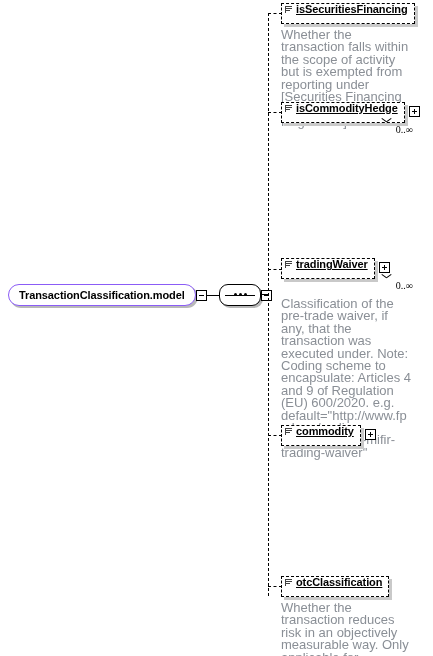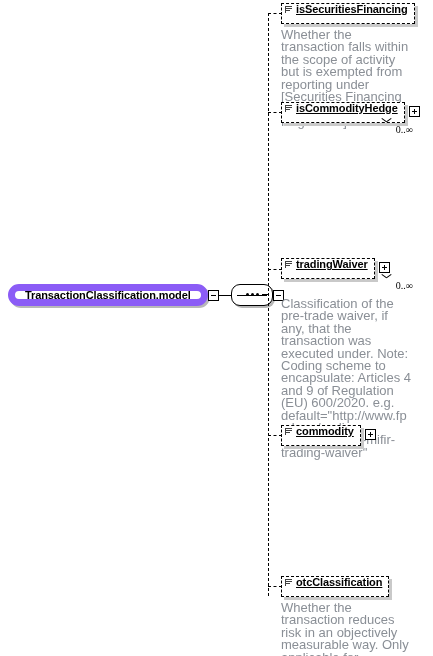--- a/index.html
+++ b/index.html
@@ -28,21 +28,21 @@
     left: 8px;
     top: 283px;
     height: 24px;
     display: flex;
     align-items: center;
   }
   .model-box {
     position: relative;
     height: 22px;
     padding: 0 10px;
-    border: 7px solid #8b5cf6;
+    border: 1px solid #8b5cf6;
     border-radius: 11px / 11px;
     background: #ffffff;
     display: flex;
     align-items: center;
     box-shadow: 2px 2px 0 0 #b8b8b8;
     box-sizing: border-box;
   }
   .model-label {
     font-size: 11px;
     font-weight: bold;

